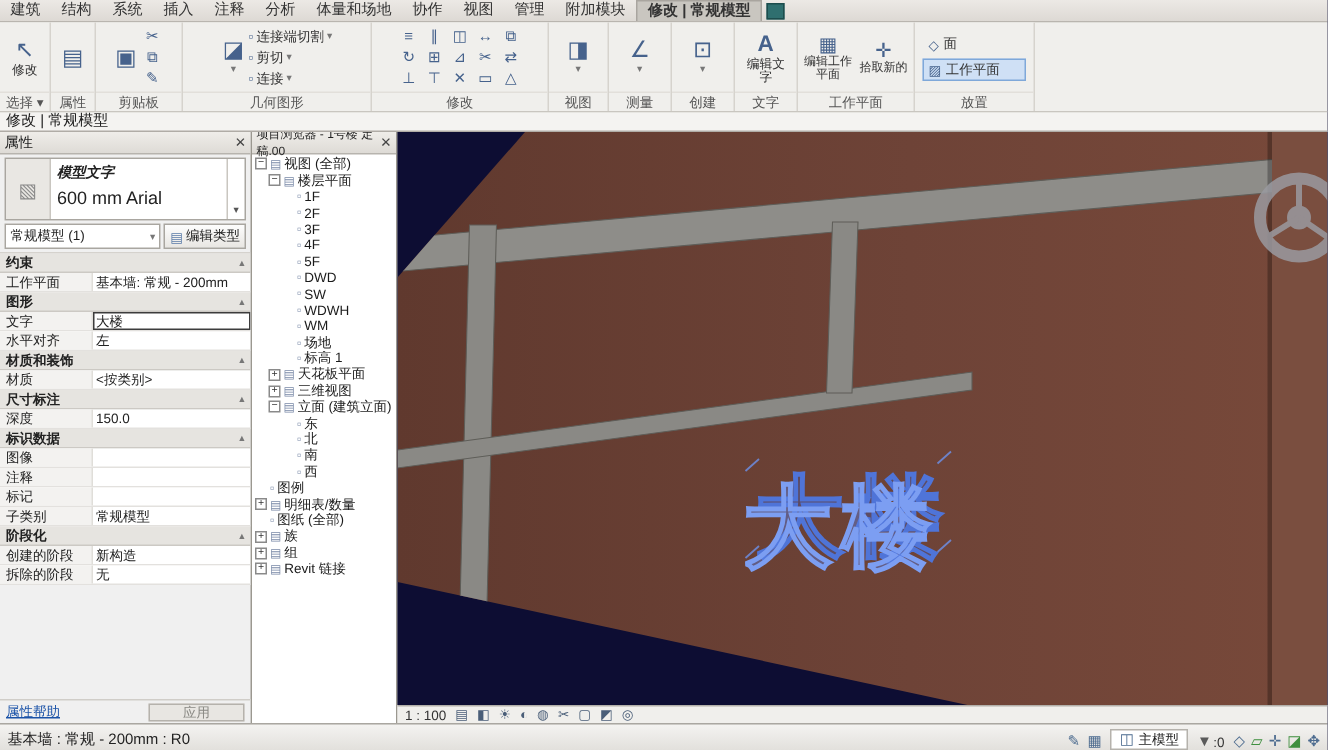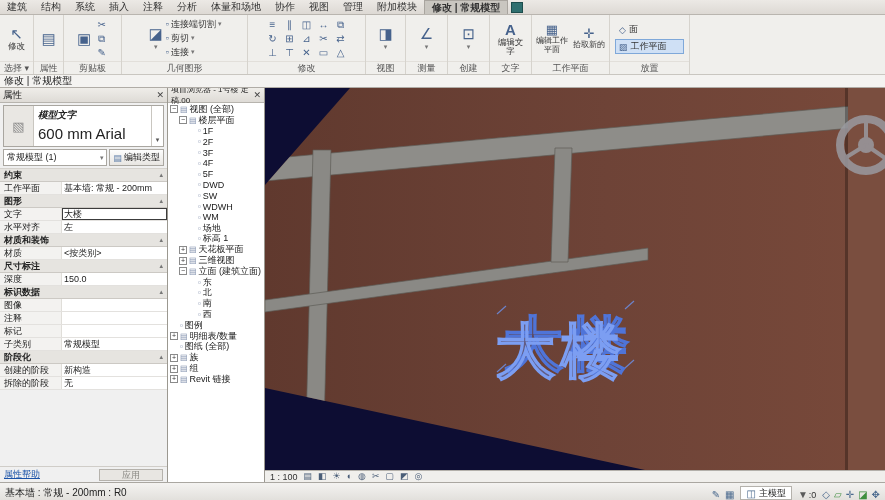--- a/index.html
+++ b/index.html
@@ -55,21 +55,21 @@
   .panel-title .close { color:#444; font-size:9px; cursor:default; }
 
   
   #properties { position:absolute; left:0; top:88px; width:168px; height:394px;
     background:#f0f0f0; border-right:1px solid #9b9890; overflow:hidden; }
   #type-box { display:flex; height:42px; margin:2px 3px 0 3px; background:#fff; border:1px solid #a9a6a0; }
   #type-preview { width:30px; background:#e9e7e3; border-right:1px solid #c9c6c0;
     display:flex; align-items:center; justify-content:center; font-size:13px; color:#8a8a8a; }
   #type-text { flex:1; padding:3px 4px; overflow:hidden; }
   #type-name { font-size:9.5px; font-weight:bold; white-space:nowrap;font-style:italic; }
-  #type-desc { font-size:15px; margin-top:3px; white-space:nowrap; }
+  #type-desc { font-size:12px; margin-top:3px; white-space:nowrap; }
   #type-drop { width:12px; border-left:1px solid #c9c6c0; display:flex; align-items:flex-end;
     justify-content:center; font-size:7px; color:#555; padding-bottom:2px; }
   #instance-row { display:flex; gap:2px; margin:2px 3px; height:17px; }
   #instance-select { flex:1; border:1px solid #a9a6a0; background:#fff; font-size:9px;
     display:flex; align-items:center; justify-content:space-between; padding:0 3px; overflow:hidden; white-space:nowrap; }
   #edit-type-btn { border:1px solid #a9a6a0; background:linear-gradient(#fdfdfd,#e8e6e2);
     font-size:9px; display:flex; align-items:center; gap:2px; padding:0 3px; white-space:nowrap; }
   #edit-type-btn .bicon { color:#5b7ca8; font-size:9px; }
   #prop-table { margin-top:1px; border-top:1px solid #d5d2cd; }
   .prop-sec { height:13px; background:#e6e4e0; border-bottom:1px solid #ccc9c4; display:flex;

